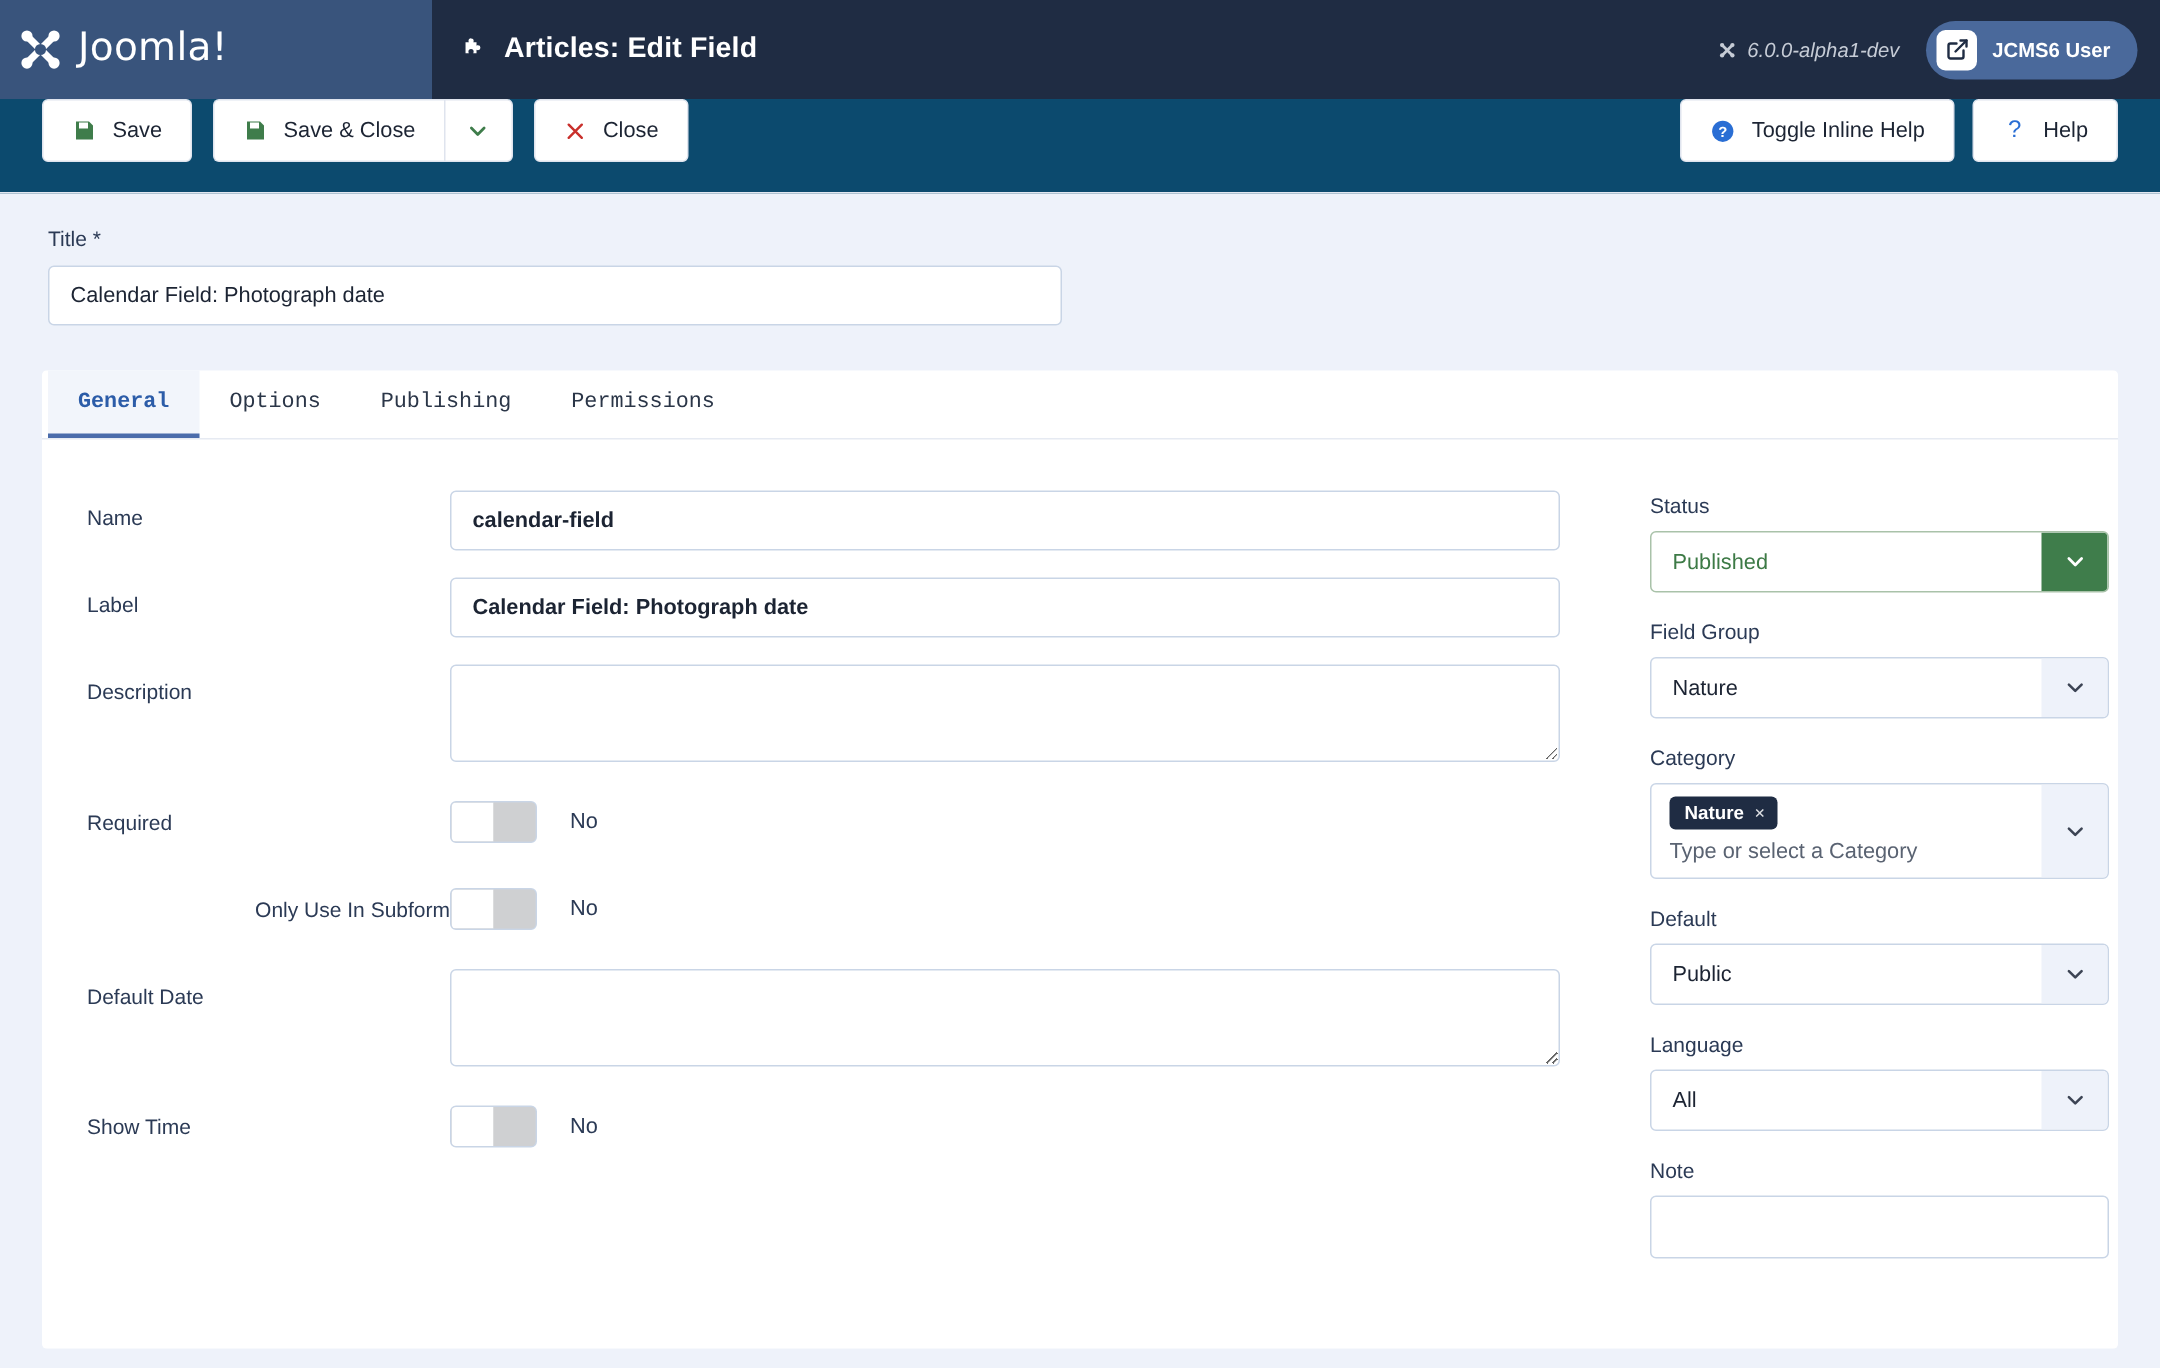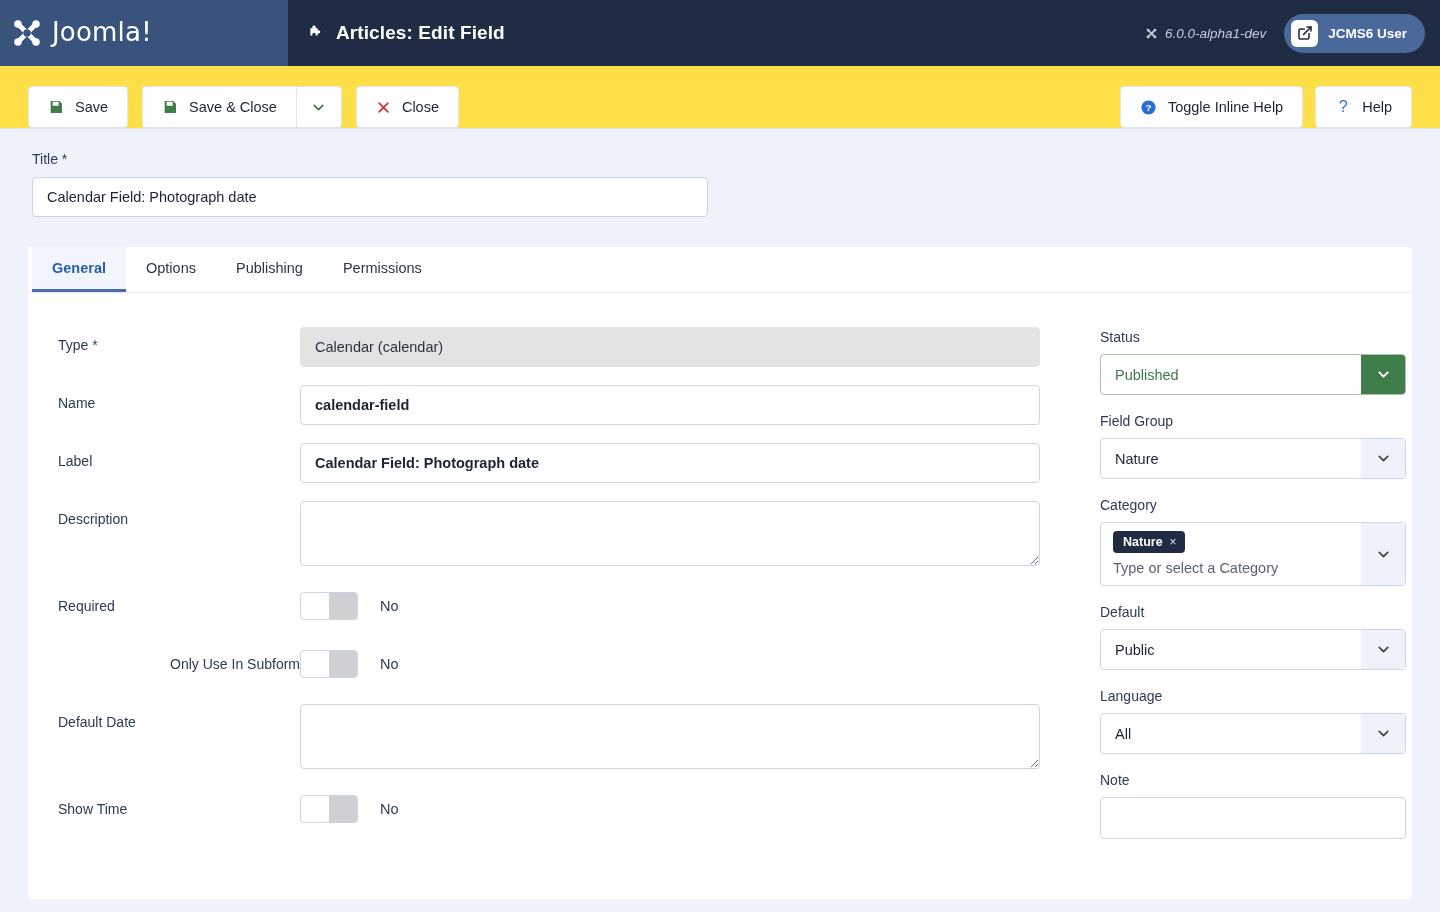--- a/index.html
+++ b/index.html
@@ -58,23 +58,23 @@
   .user-pill-icon {
     width: 27px; height: 27px; background: #fff; border-radius: 6px;
     display: flex; align-items: center; justify-content: center;
   }
   .user-pill-icon svg { width: 16px; height: 16px; }
   .user-pill-name { color: #fff; font-size: 13.5px; font-weight: 700; }
 
   
   .toolbar {
     height: 63px; width: 100%;
-    background: #fde047;
+    background: #0c4a6e;
     border-bottom: 1px solid #e2e7f0;
-    display: flex; align-items: flex-end;
+    display: flex; align-items: flex-start;
     padding: 0 28px;
   }
   .toolbar-left { display: flex; align-items: center; gap: 14px; }
   .toolbar-right { margin-left: auto; display: flex; align-items: center; gap: 12px; }
 
   .btn {
     height: 42px;
     background: #fff;
     border: 1px solid #dfe4ee;
     border-radius: 4px;
@@ -136,20 +136,21 @@
     padding-left: 4px;
     height: 46px;
   }
   .tab {
     padding: 0 20px; height: 45px;
     display: flex; align-items: center;
     font-size: 14.5px; color: #2b3648;
     cursor: pointer;
     border-bottom: 3px solid transparent;
     background: transparent;
+    font-family: Liberation Mono, monospace;
   }
   .tab.active {
     color: #2c5ca8; font-weight: 700;
     background: #f2f5fb;
     border-bottom: 3px solid #4b6cab;
   }
 
   .panel-body { display: flex; padding: 34px 30px 0 30px; }
   .col-main { width: 1010px; flex: 0 0 1010px; }
   .col-side { flex: 1 1 auto; padding-left: 32px; padding-top: 2px; }
@@ -378,26 +379,20 @@
       </div>
       <div class="tab">
         <span>Permissions</span>
       </div>
     </div>
 
     <div class="panel-body">
 
       <div class="col-main">
 
-        <div class="frow">
-          <div class="frow-label">Type *</div>
-          <div class="frow-ctl">
-            <div class="ctl-readonly">Calendar (calendar)</div>
-          </div>
-        </div>
 
         <div class="frow">
           <div class="frow-label">Name</div>
           <div class="frow-ctl">
             <input class="ctl-input" type="text" value="calendar-field" style="">
           </div>
         </div>
 
         <div class="frow">
           <div class="frow-label">Label</div>

